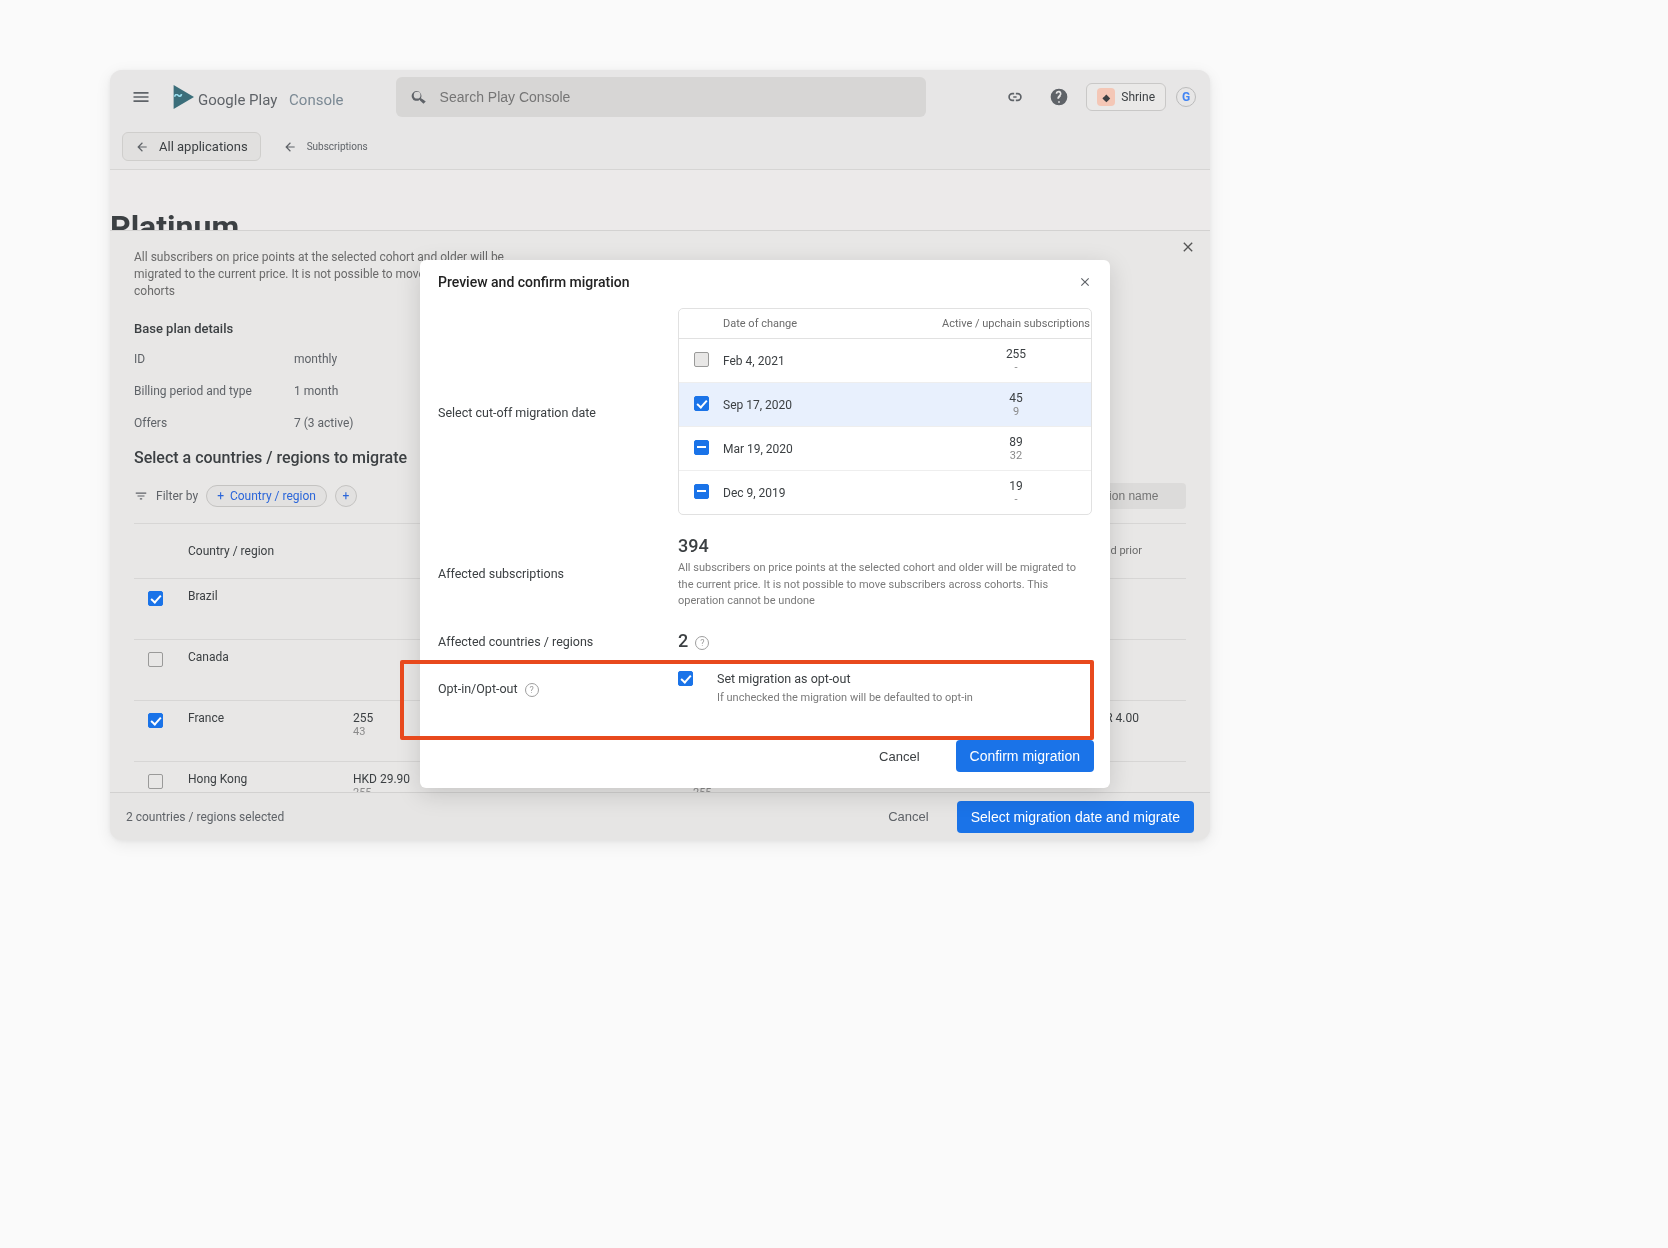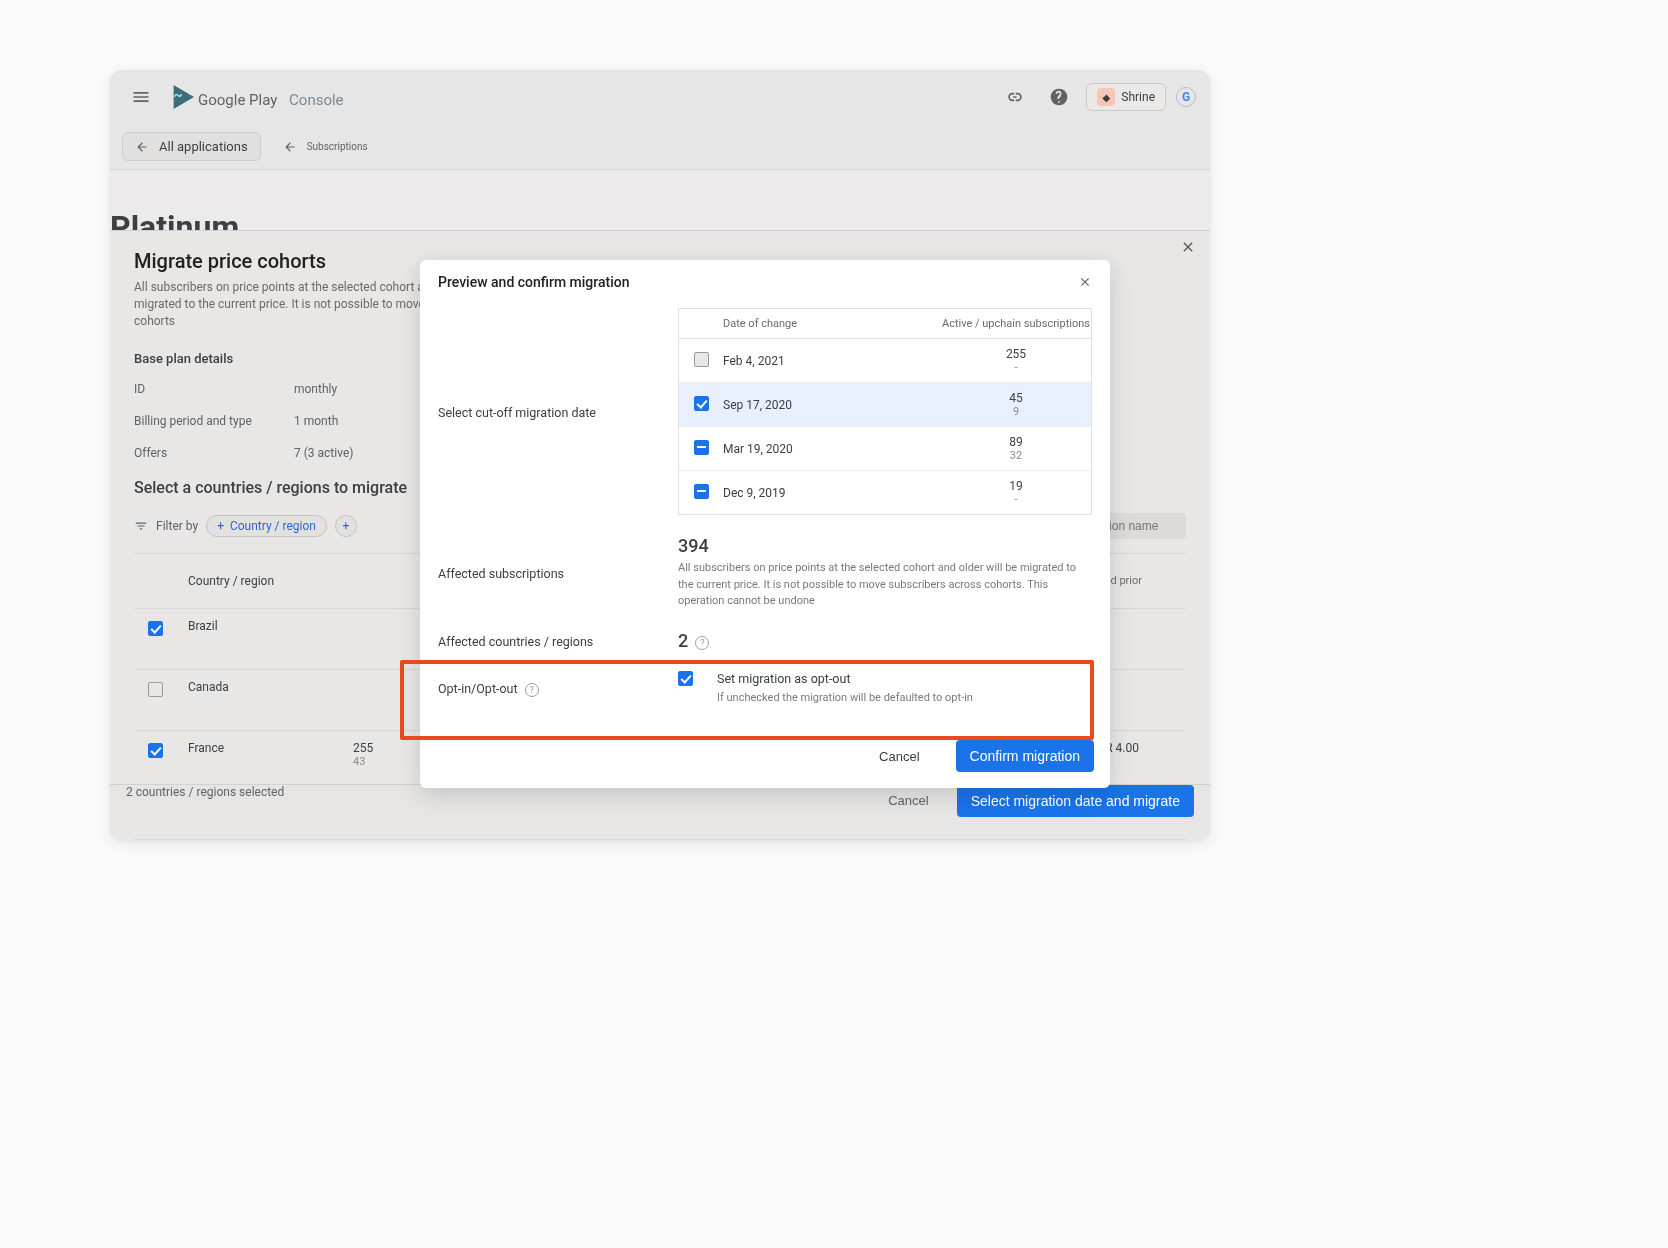--- a/index.html
+++ b/index.html
@@ -108,23 +108,23 @@
 .col-last{flex:1;}
 .gray{color:#8a8a8a;font-size:11px;}
 .cbox{width:15px;height:15px;border:1.5px solid #9a9a99;border-radius:2px;display:inline-block;background:#e8e7e6;}
 .cbox.checked{background:#1a73e8;border-color:#1a73e8;position:relative;}
 .cbox.checked::after{content:"";position:absolute;left:4px;top:1px;width:4px;height:8px;border:solid #fff;border-width:0 2px 2px 0;transform:rotate(42deg);}
 .cbox.indet{background:#1a73e8;border-color:#1a73e8;position:relative;}
 .cbox.indet::after{content:"";position:absolute;left:2px;top:5px;width:9px;height:2.5px;background:#fff;}
 
 
 .bottombar{
-  position:absolute;left:0;right:0;bottom:8px;height:48px;
+  position:absolute;left:0;right:0;bottom:0;height:48px;
   border-top:1px solid #d2d1d0;background:#e6e5e4;
-  display:flex;align-items:flex-start;padding:0 16px;font-size:12px;color:#5f6368;
+  display:flex;align-items:center;padding:0 16px;font-size:12px;color:#5f6368;
 }
 .btn-primary{background:#1a73e8;color:#ffffff;border:0;border-radius:4px;padding:8px 14px;font-size:14px;cursor:pointer;margin-left:16px;}
 .btn-text{background:transparent;border:0;color:#5f6368;font-size:13px;cursor:pointer;padding:8px 12px;}
 .bottombar .spacer{flex:1;}
 
 
 .dialog{
   position:absolute;
   left:310px; top:190px;
   width:690px;
@@ -137,21 +137,21 @@
 .dialog-header{display:flex;align-items:center;padding:14px 18px;}
 .dialog-header h3{font-size:14px;font-weight:500;color:#222;}
 .dialog-header .x{margin-left:auto;color:#5f6368;font-size:13px;cursor:pointer;}
 .dialog-body{padding:4px 18px 10px;}
 .dg-row{display:flex;align-items:center;margin-bottom:20px;}
 .dg-row.tight{margin-bottom:12px;}
 .dg-label{width:240px;font-size:12.5px;color:#3c4043;padding-top:2px;}
 .dg-value{flex:1;font-size:12.5px;color:#3c4043;}
 
 
-.cohort-table{flex:1;border:1px solid #e1e1e1;border-radius:0;font-size:12px;color:#3c4043;overflow:hidden;}
+.cohort-table{flex:1;border:1px solid #e1e1e1;border-radius:5px;font-size:12px;color:#3c4043;overflow:hidden;}
 .cohort-table .cthdr{display:flex;padding:8px 0;border-bottom:1px solid #e1e1e1;font-size:11px;color:#6b6b6b;}
 .cohort-table .ctrow{display:flex;align-items:center;padding:8px 0;border-bottom:1px solid #eee;}
 .cohort-table .ctrow:last-child{border-bottom:0;}
 .cohort-table .ctrow.sel{background:#e8f0fd;}
 .ctchk{width:44px;text-align:center;}
 .ctdate{flex:1;}
 .ctnum{width:150px;text-align:center;}
 .ctnum .gray{display:block;}
 
 .big{font-size:18px;font-weight:500;}
@@ -183,20 +183,26 @@
     <div class="iconbtn">
       <svg width="20" height="20" viewBox="0 0 24 24">
           <path fill="#5f6368" d="M3 6h18v2H3zM3 11h18v2H3zM3 16h18v2H3z"></path>
         </svg>
     </div>
     <div class="logo">
       <span class="tri"></span>
       <span>Google Play</span>&nbsp;
       <span style="color:#7b8994">Console</span>
     </div>
+    <div class="searchbar">
+      <svg width="18" height="18" viewBox="0 0 24 24">
+          <path fill="#5f6368" d="M15.5 14h-.79l-.28-.27A6.5 6.5 0 1 0 13 15.5l.27.28v.79L18 21l3-3-5.5-4zM9.5 14A4.5 4.5 0 1 1 14 9.5 4.5 4.5 0 0 1 9.5 14z"></path>
+        </svg>
+      <input placeholder="Search Play Console" style="">
+    </div>
     <div class="topbar-right">
       <div class="iconbtn">
         <svg width="20" height="20" viewBox="0 0 24 24">
             <path fill="#5f6368" d="M3.9 12a5 5 0 0 1 5-5H11v2H8.9a3 3 0 0 0 0 6H11v2H8.9a5 5 0 0 1-5-5zm6 1h4v-2h-4zm5.1-6H13v2h2.1a3 3 0 0 1 0 6H13v2h2.1a5 5 0 0 0 0-10z"></path>
           </svg>
       </div>
       <div class="iconbtn">
         <svg width="20" height="20" viewBox="0 0 24 24">
             <path fill="#5f6368" d="M12 2a10 10 0 1 0 10 10A10 10 0 0 0 12 2zm1 17h-2v-2h2zm1.07-7.75-.9.92A3 3 0 0 0 12 14h-2v-.5a4 4 0 0 1 1.17-2.83l1.24-1.26A1.5 1.5 0 1 0 10 8H8a3.5 3.5 0 1 1 6.07 2.25z"></path>
           </svg>
@@ -226,21 +232,20 @@
 
   <h1 class="plat" style="position:absolute;top:138px;left:0;">Platinum</h1>
 
   <div class="migrate-panel" style="top:160px;">
     <div class="migrate-close">
       <svg width="16" height="16" viewBox="0 0 24 24">
           <path fill="#555" d="M19 6.41 17.59 5 12 10.59 6.41 5 5 6.41 10.59 12 5 17.59 6.41 19 12 13.41 17.59 19 19 17.59 13.41 12z"></path>
         </svg>
     </div>
     <div class="migrate-inner">
-      <h2>Migrate price cohorts</h2>
       <p class="sub">All subscribers on price points at the selected cohort and older will be migrated to the current price. It is not possible to move subscribers across cohorts</p>
 
       <div class="sect-label">Base plan details</div>
       <div class="kv">
           <div class="k">ID</div>
           <div>monthly</div>
         </div>
       <div class="kv">
           <div class="k">Billing period and type</div>
           <div>1 month</div>

